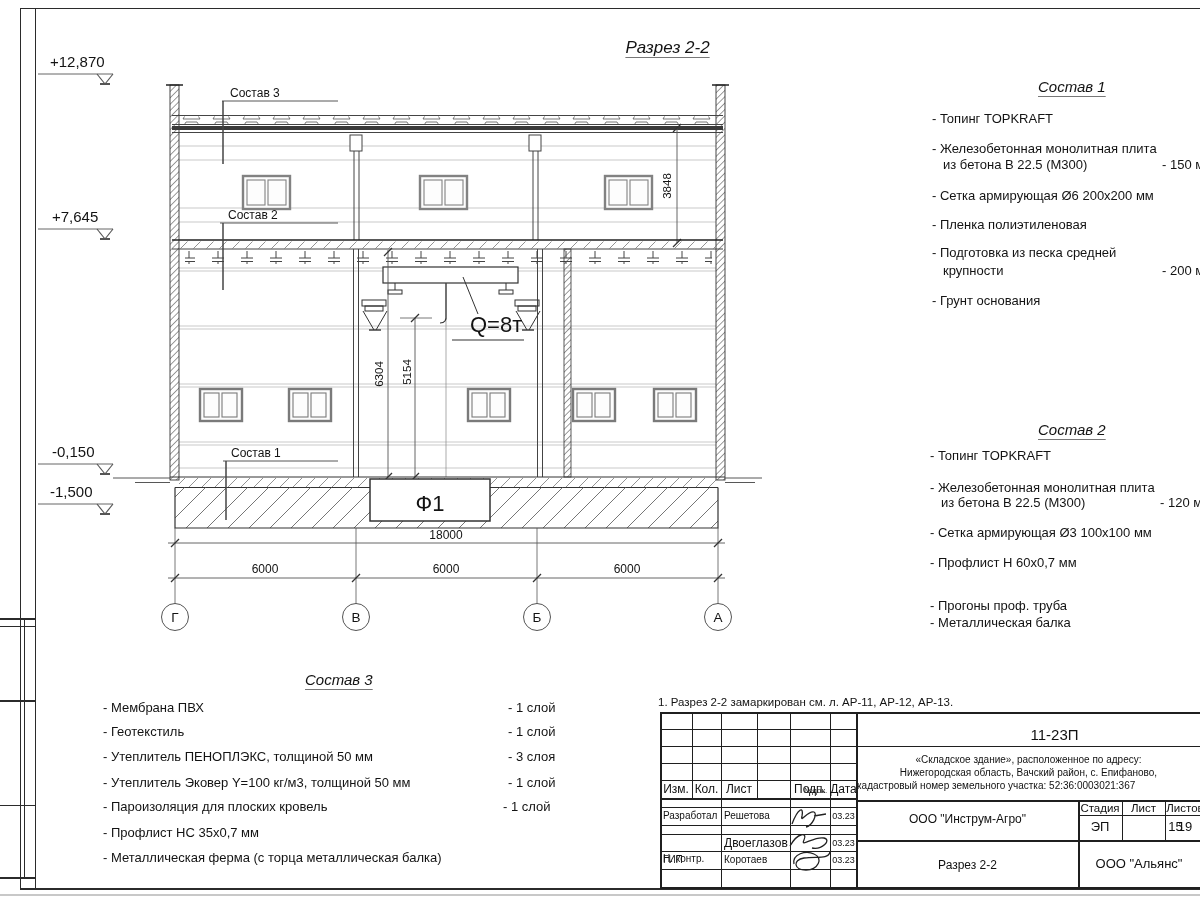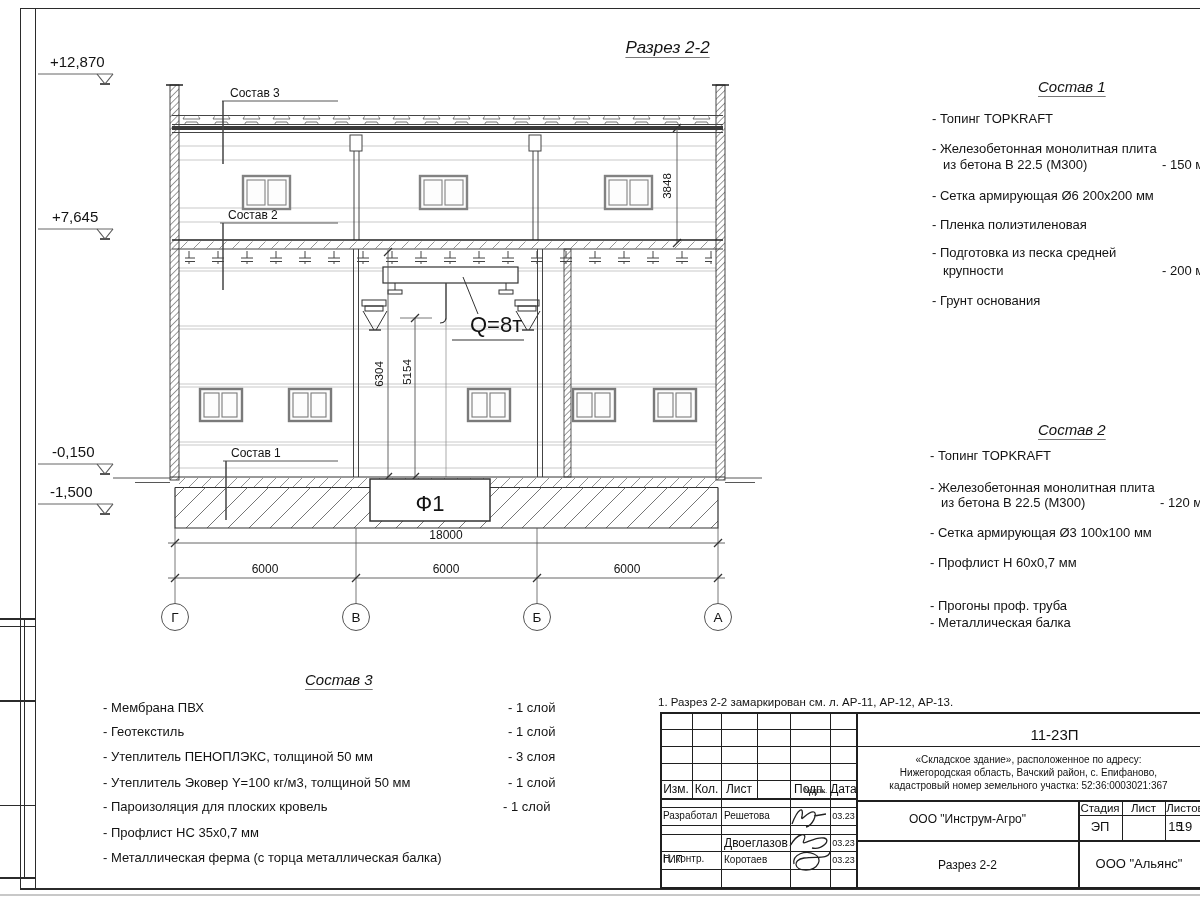--- a/index.html
+++ b/index.html
@@ -400,21 +400,21 @@
       <path d="M4,20 C10,4 16,2 14,12 C12,20 20,6 26,8 C30,10 24,22 18,23 M26,12 L38,10" fill="none" stroke="#222" stroke-width="1.3"></path>
     </svg>
     <svg width="52" height="44" viewBox="0 0 52 44" style="position:absolute;left:124px;top:118px;">
       <path d="M6,16 C14,2 24,2 20,10 C16,18 30,6 40,8 C48,10 38,20 28,18" fill="none" stroke="#222" stroke-width="1.3"></path>
       <path d="M10,34 C8,24 22,20 30,24 C40,28 34,40 22,40 C10,40 8,30 20,28 C32,26 44,30 46,22" fill="none" stroke="#222" stroke-width="1.3"></path>
     </svg>
 
     <div class="c" style="left:197px;top:14px;width:395px;font-size:15px;">11-23П</div>
     <div class="c" style="left:197px;top:42px;width:343px;font-size:10px;">«Складское здание», расположенное по адресу:</div>
     <div class="c" style="left:197px;top:55px;width:343px;font-size:10px;">Нижегородская область, Вачский район, с. Епифаново,</div>
-    <div class="c" style="left:197px;top:68px;width:343px;font-size:10px;">кадастровый номер земельного участка: 52:36:0003021:367</div>
+    <div class="c" style="left:197px;top:68px;width:276px;font-size:10px;">кадастровый номер земельного участка: 52:36:0003021:367</div>
     <div class="c" style="left:197px;top:100px;width:221px;font-size:12px;">ООО "Инструм-Агро"</div>
     <div class="c" style="left:418px;top:90px;width:44px;font-size:11.5px;">Стадия</div>
     <div class="c" style="left:462px;top:90px;width:43px;font-size:11.5px;">Лист</div>
     <div class="c" style="left:505px;top:90px;width:40px;font-size:11.5px;">Листов</div>
     <div class="c" style="left:418px;top:107px;width:44px;font-size:13px;">ЭП</div>
     <div class="c" style="left:462px;top:107px;width:43px;font-size:13px;padding-left:32px;">15</div>
     <div class="c" style="left:505px;top:107px;width:40px;font-size:13px;">19</div>
     <div class="c" style="left:197px;top:146px;width:221px;font-size:12px;">Разрез 2-2</div>
     <div class="c" style="left:418px;top:144px;width:122px;font-size:13px;">ООО "Альянс"</div>
   </div>

